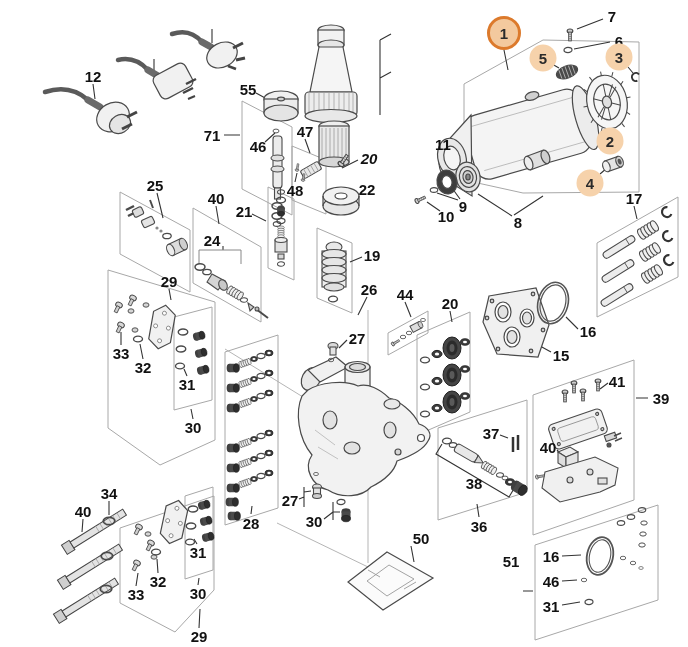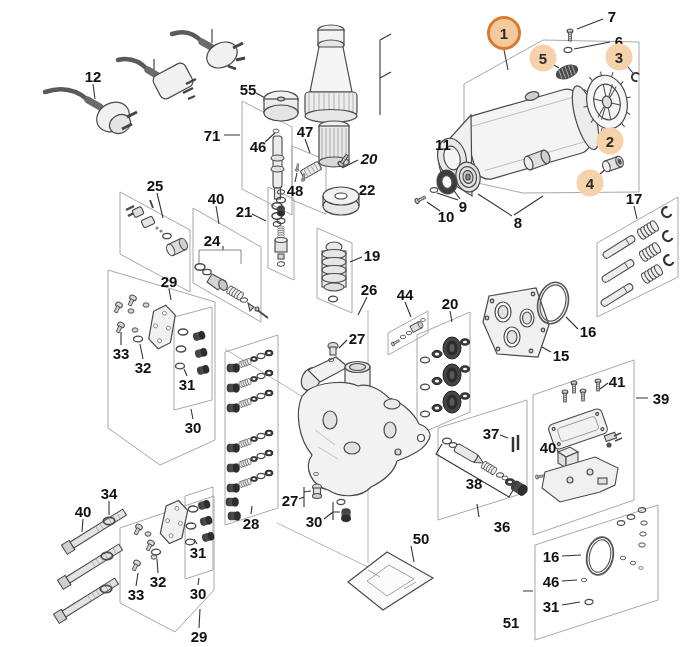--- a/index.html
+++ b/index.html
@@ -588,33 +588,33 @@
       <span class="part-label" style="left: 357px; top: 338px;">27</span>
       <span class="part-label" style="left: 121px; top: 353px;">33</span>
       <span class="part-label" style="left: 143px; top: 367px;">32</span>
       <span class="part-label" style="left: 187px; top: 384px;">31</span>
       <span class="part-label" style="left: 193px; top: 427px;">30</span>
       <span class="part-label" style="left: 617px; top: 381px;">41</span>
       <span class="part-label" style="left: 661px; top: 398px;">39</span>
       <span class="part-label" style="left: 548px; top: 447px;">40</span>
       <span class="part-label" style="left: 491px; top: 433px;">37</span>
       <span class="part-label" style="left: 474px; top: 483px;">38</span>
-      <span class="part-label" style="left: 479px; top: 526px; margin-left: 23px;">36</span>
+      <span class="part-label" style="left: 479px; top: 526px;">36</span>
       <span class="part-label" style="left: 251px; top: 523px;">28</span>
       <span class="part-label" style="left: 290px; top: 500px;">27</span>
       <span class="part-label" style="left: 314px; top: 521px;">30</span>
       <span class="part-label" style="left: 109px; top: 493px;">34</span>
       <span class="part-label" style="left: 83px; top: 511px;">40</span>
       <span class="part-label" style="left: 136px; top: 594px;">33</span>
       <span class="part-label" style="left: 158px; top: 581px;">32</span>
       <span class="part-label" style="left: 198px; top: 552px;">31</span>
       <span class="part-label" style="left: 198px; top: 593px;">30</span>
       <span class="part-label" style="left: 199px; top: 636px;">29</span>
       <span class="part-label" style="left: 421px; top: 538px;">50</span>
-      <span class="part-label" style="left: 511px; top: 622px;">51</span>
+      <span class="part-label" style="left: 511px; top: 561px;">51</span>
       <span class="part-label" style="left: 551px; top: 556px;">16</span>
       <span class="part-label" style="left: 551px; top: 581px;">46</span>
       <span class="part-label" style="left: 551px; top: 606px;">31</span>
       <div class="hotspot ring" style="left: 504px; top: 33px;">1</div>
       <div class="hotspot" style="left: 543px; top: 58px;">5</div>
       <div class="hotspot" style="left: 619px; top: 57px;">3</div>
       <div class="hotspot" style="left: 610px; top: 141px;">2</div>
       <div class="hotspot" style="left: 590px; top: 183px;">4</div>
     </div>
 </div>

